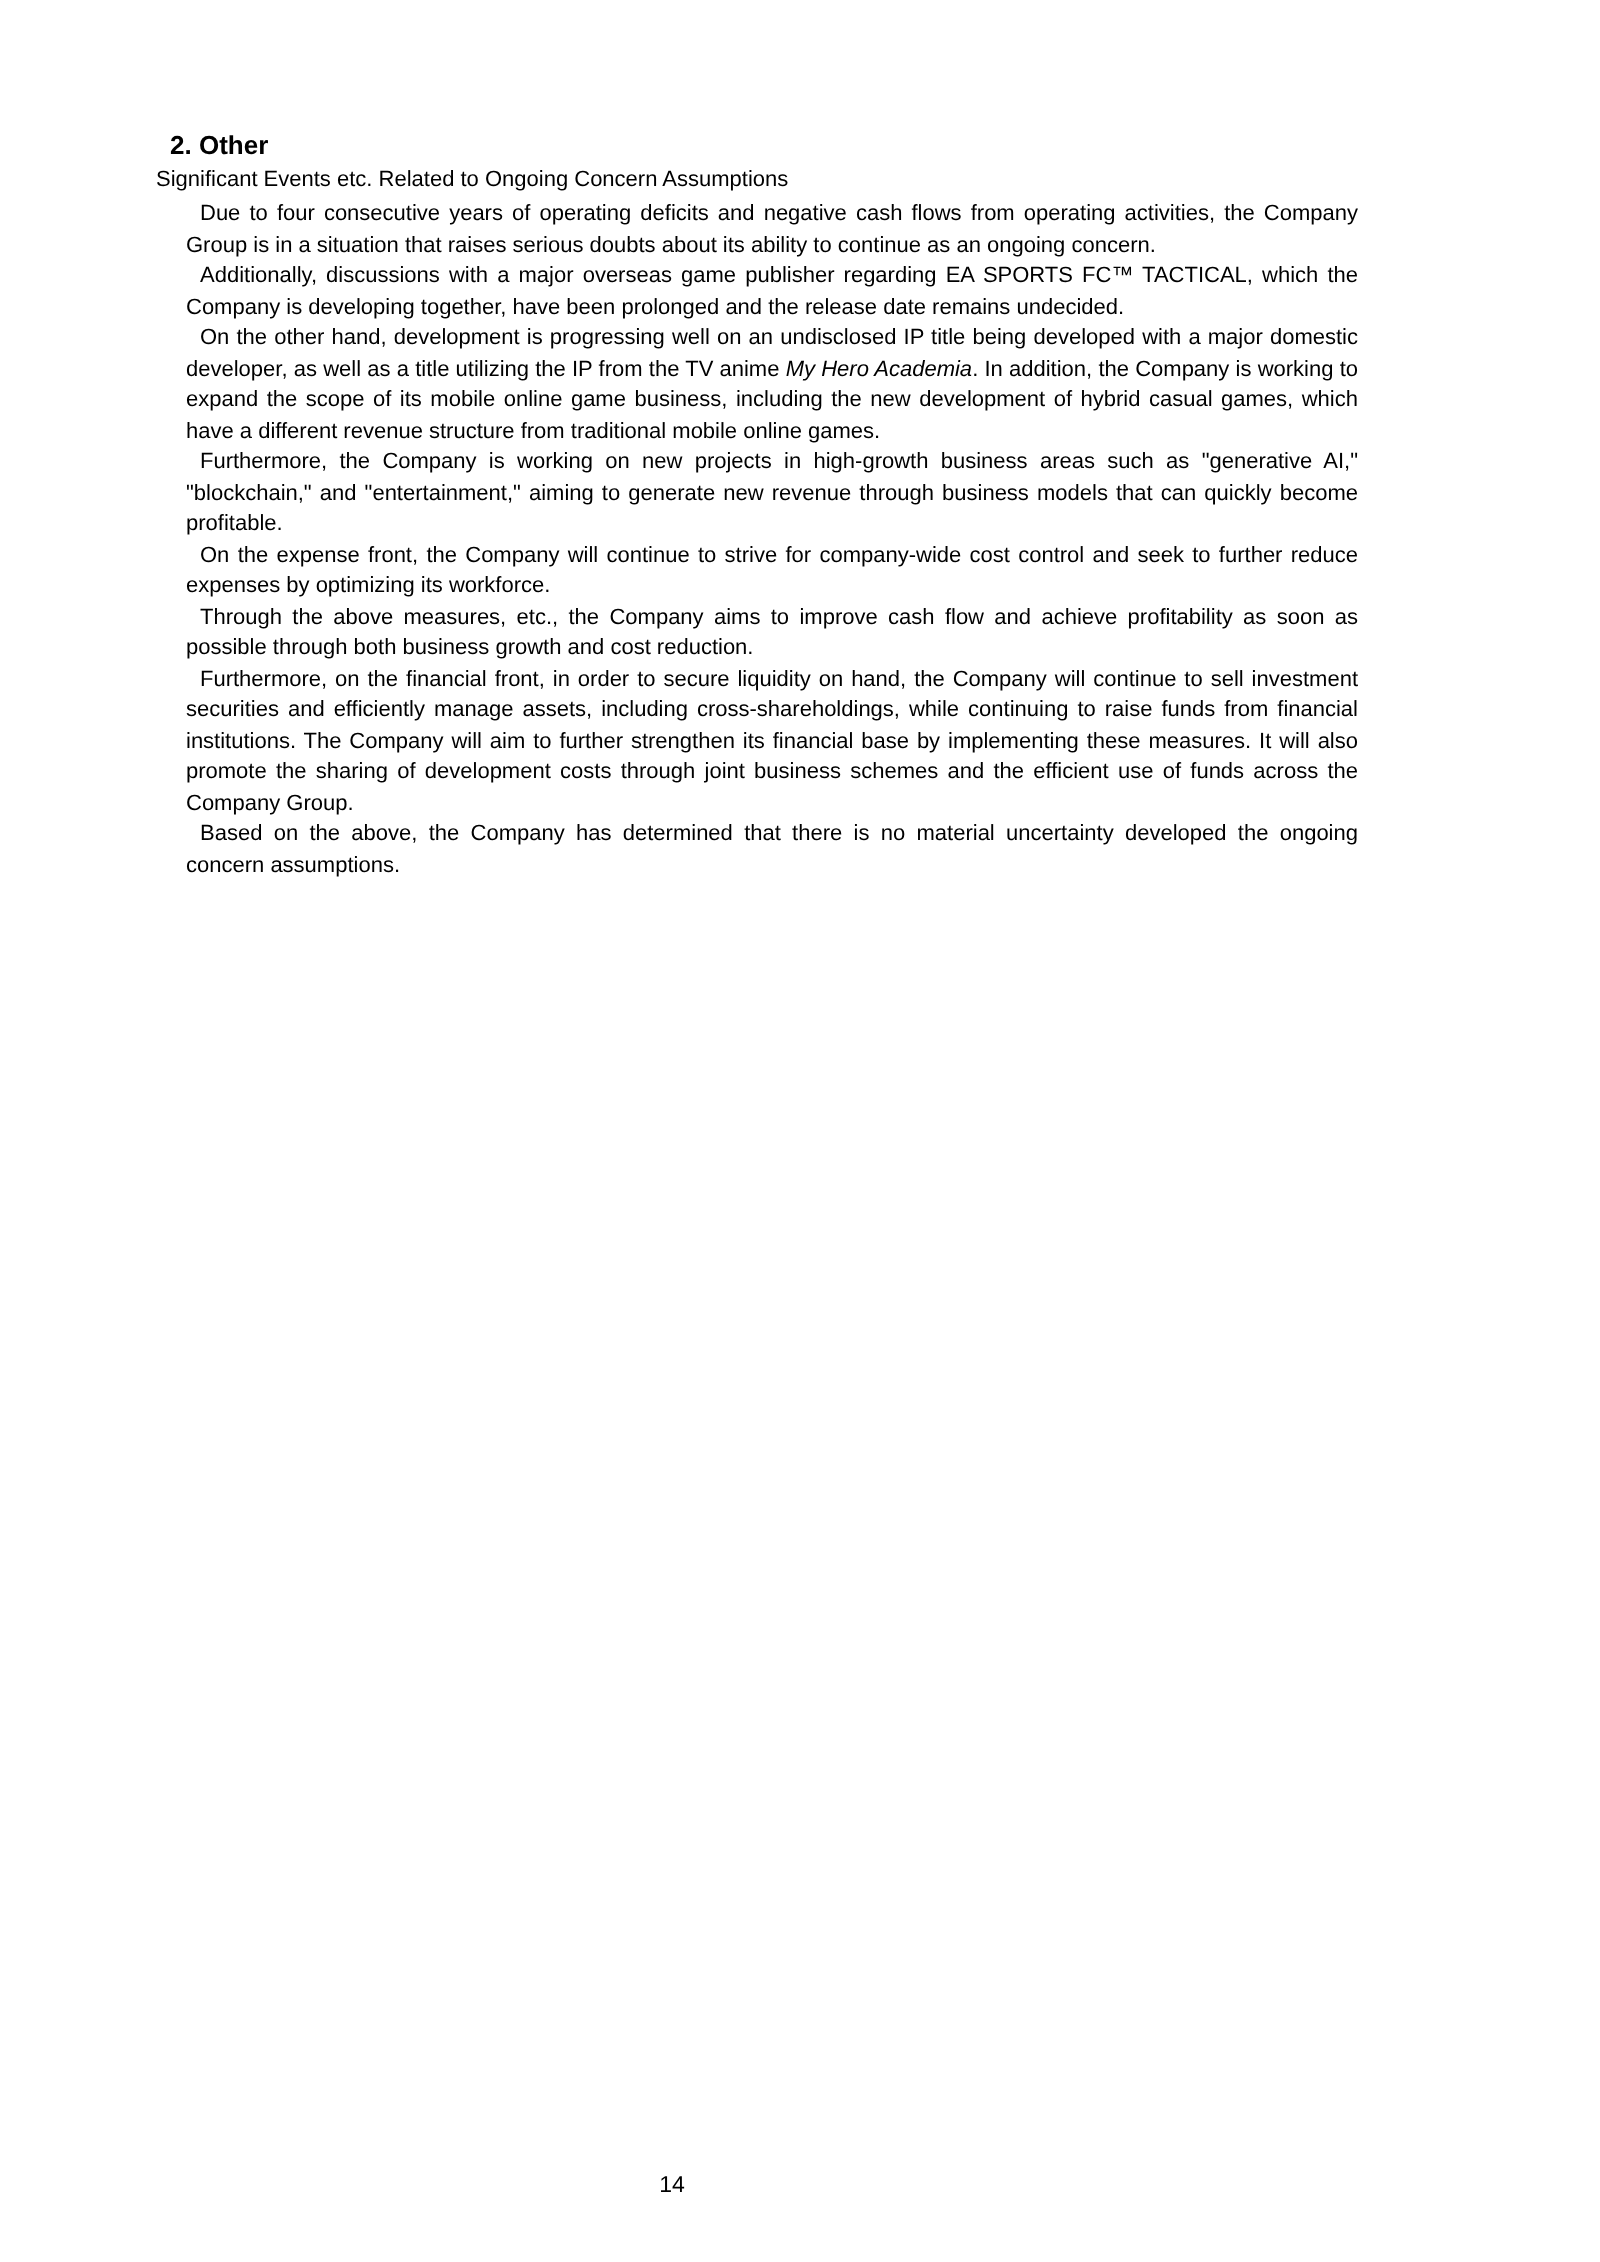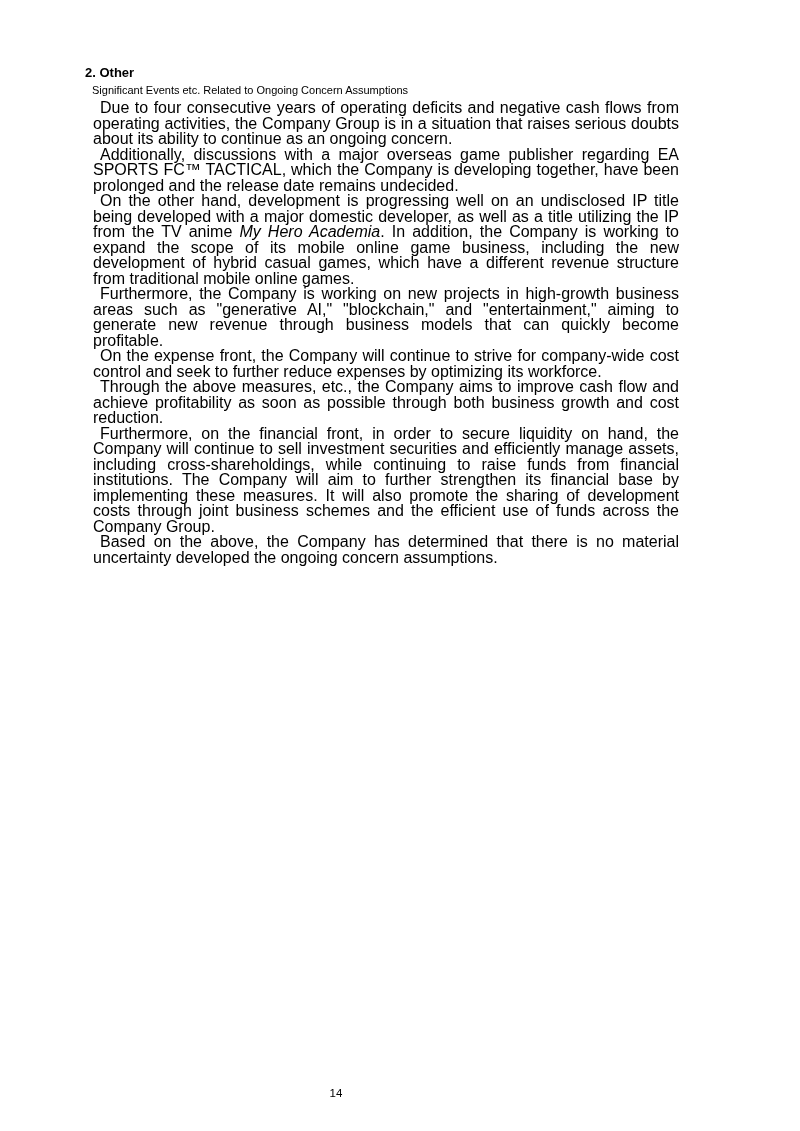--- a/index.html
+++ b/index.html
@@ -21,33 +21,33 @@
     left: 85px;
     top: 65px;
     margin: 0;
     font-size: 13px;
     font-weight: bold;
     line-height: 15px;
     white-space: nowrap;
   }
   .section-subheading {
     position: absolute;
-    left: 92px;
+    left: 78px;
     top: 83px;
     font-size: 11px;
     line-height: 15.5px;
     white-space: nowrap;
     text-align: center;
   }
   .body-text {
     position: absolute;
     left: 93px;
     top: 100px;
     width: 586px;
-    font-size: 16px;
+    font-size: 11px;
     line-height: 15.5px;
     text-align: justify;
   }
   .body-text p {
     margin: 0;
     padding: 0;
     text-indent: 7px;
   }
   .body-text em {
     font-style: italic;

